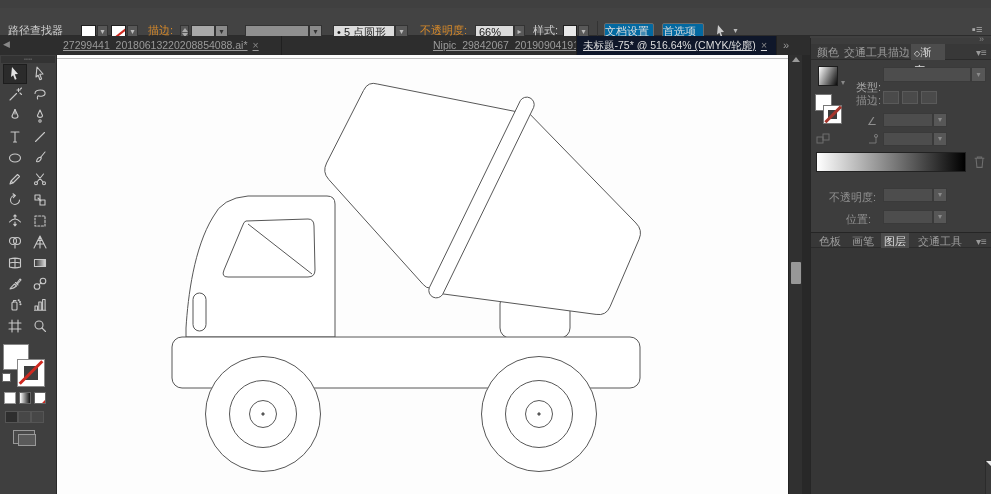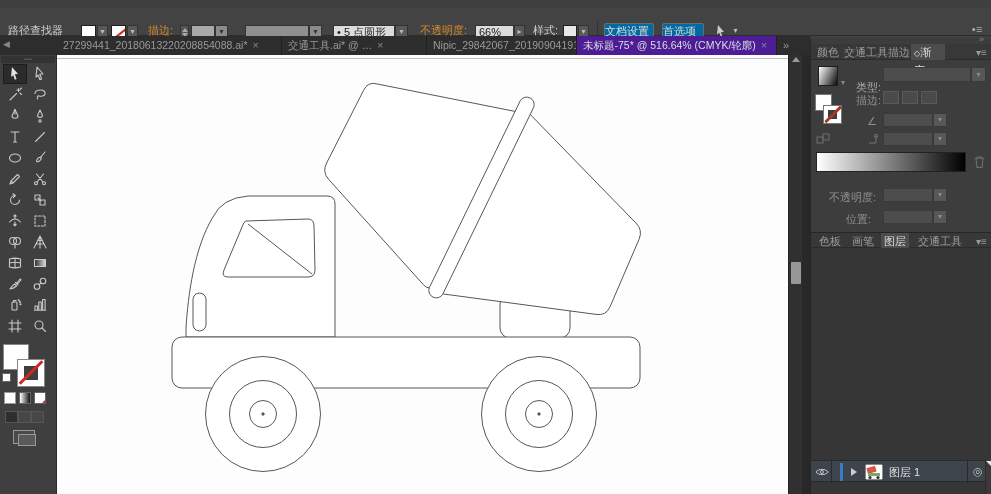--- a/index.html
+++ b/index.html
@@ -14,23 +14,23 @@
   .swatch{border:1px solid #1f1f1f;background:#fff;}
   .drop-btn{background:#595959;border:1px solid #333;color:#bbb;text-align:center;line-height:12px;font-size:8px;}
   .fieldg{background:#a9a9a9;border:1px solid #333;}
   .fieldl{background:#dcdcdc;border:1px solid #333;color:#1a1a1a;font-size:11px;padding:0 3px;line-height:12px;}
   .olink{color:#d4882a;border-bottom:1px dotted #d4882a;font-size:11px;}
   .cbtn{background:#0369a1;border:1px solid #6b6b6b;border-radius:2px;color:#ddd;font-size:11px;text-align:left;line-height:14px;}
   .lbl{color:#cfcfcf;font-size:11px;}
   .none-slash{position:absolute;left:-1px;top:6px;width:20px;height:2px;background:#cf2a21;transform:rotate(-38deg);}
   
   #tab-bar{left:0;top:36px;width:810px;height:19px;background:#2d2d2d;}
-  .dtab{position:absolute;top:0;height:29px;border-right:1px solid #202020;color:#9a9a9a;font-size:10.5px;line-height:19px;padding:0 6px;white-space:nowrap;overflow:hidden;}
+  .dtab{position:absolute;top:0;height:29px;border-right:1px solid #202020;color:#9a9a9a;font-size:10.5px;line-height:19px;padding:0 6px;white-space:nowrap;overflow:hidden;text-decoration:underline;}
   .dtab .x{color:#888;margin-left:5px;}
-  .dtab.active{background:#4c1d95;color:#ddd;}
+  .dtab.active{background:#0f172a;color:#ddd;}
   
   #toolbar{left:0;top:55px;width:57px;height:439px;background:#3f3f3f;border-right:1px solid #2a2a2a;}
   .tool{position:absolute;width:24px;height:20px;display:flex;align-items:center;justify-content:center;}
   .tool.active{background:#2b2b2b;border:1px solid #1d1d1d;}
   .ti{stroke:#c9c9c9;fill:none;stroke-width:1.1;stroke-linecap:round;stroke-linejoin:round;}
   
   #canvas{left:57px;top:55px;width:731px;height:439px;background:#fdfdfd;}
   
   #vscroll{left:788px;top:55px;width:14px;height:439px;background:#303030;border-left:1px solid #232323;}
   #vscroll .thumb{position:absolute;left:1.5px;top:207px;width:10px;height:22px;background:#979797;border-radius:1px;}
@@ -85,21 +85,20 @@
     <svg class="abs" style="left:714px;top:16px;" width="14" height="14" viewBox="0 0 14 14">
         <path d="M4 1 L10 8 L6.8 8.2 L8.4 12.5 L6.9 13 L5.4 8.8 L3 10.5 Z" fill="#ccc" stroke="none"></path>
       </svg>
     <div class="abs drop-btn" style="left:730px;top:17px;width:11px;height:14px;background:transparent;border:none;">▾</div>
     <span class="abs" style="left:972px;top:15px;color:#aaa;font-size:11px;">▪≡</span>
   </div>
 
   <div class="abs" id="tab-bar">
     <span class="abs" style="left:3px;top:3px;color:#888;font-size:9px;">◀</span>
     <div class="dtab" style="left:57px;width:225px;"><span>27299441_20180613220208854088.ai*</span><span class="x">×</span></div>
-    <div class="dtab" style="left:282px;width:145px;"><span>交通工具.ai* @ …</span><span class="x">×</span></div>
     <div class="dtab" style="left:427px;width:150px;"><span>Nipic_29842067_20190904191531162000.ai*</span></div>
     <div class="dtab active" style="left:577px;width:200px;"><span>未标题-75* @ 516.64% (CMYK/轮廓)</span><span class="x">×</span></div>
     <span class="abs" style="left:783px;top:3px;color:#999;">»</span>
   </div>
 
   <div class="abs" id="toolbar">
     <div class="abs" style="left:1px;top:1px;width:54px;height:7px;background:#333;text-align:center;color:#5c5c5c;font-size:6px;line-height:6px;">▪▪▪▪</div>
 
     <div class="tool active" style="left:3px;top:9px;">
         <svg class="ti" width="16" height="16" viewBox="0 0 16 16">
@@ -370,37 +369,18 @@
 
     <div class="abs" style="left:0;top:194px;width:181px;height:16px;background:#383838;border-top:1px solid #252525;border-bottom:1px solid #2b2b2b;">
       <span class="ptab" style="left:5px;">色板</span>
       <span class="ptab" style="left:38px;">画笔</span>
       <span class="ptab active" style="left:70px;">图层</span>
       <span class="ptab" style="left:104px;">交通工具</span>
       <span class="pmenu" style="left:165px;top:3px;">▾≡</span>
     </div>
 
     <div class="abs" style="left:0;top:210px;width:181px;height:246px;background:#363636;">
-      <div id="layer-row">
-        <svg class="abs" style="left:4px;top:6px;" width="14" height="10" viewBox="0 0 16 10">
-            <path d="M1 5 C4 1 12 1 15 5 C12 9 4 9 1 5 Z" stroke="#d8d8d8" fill="none"></path>
-            <circle cx="8" cy="5" r="1.8" stroke="#d8d8d8" fill="none"></circle>
-          </svg>
-        <div class="abs" style="left:20px;top:0;width:1px;height:22px;background:#2a2a2a;"></div>
-        <div class="abs" style="left:29px;top:2px;width:3px;height:18px;background:#3a7cc7;"></div>
-        <div class="abs" style="left:40px;top:7px;width:0;height:0;border-top:4px solid transparent;border-bottom:4px solid transparent;border-left:6px solid #ccc;"></div>
-        <svg class="abs" style="left:54px;top:3px;" width="18" height="16" viewBox="0 0 18 16">
-            <rect x="0" y="0" width="18" height="16" fill="#fff" stroke="#111"></rect>
-            <rect x="2" y="3" width="9" height="6" fill="#d8574a" transform="rotate(-15 6 6)"></rect>
-            <rect x="3" y="9" width="12" height="3" fill="#79a86e"></rect>
-            <circle cx="5" cy="13.5" r="1.6" fill="#333"></circle>
-            <circle cx="13" cy="13.5" r="1.6" fill="#333"></circle>
-          </svg>
-        <span class="abs" style="left:78px;top:4px;color:#e2e2e2;font-size:11px;">图层 1</span>
-        <div class="abs" style="left:156px;top:0;width:1px;height:22px;background:#2a2a2a;"></div>
-        <span class="abs" style="left:162px;top:4px;color:#c5c5c5;font-size:11px;">◎</span>
-      </div>
       <div class="abs" style="left:174px;top:212px;width:7px;height:246px;background:#3a3a3a;border-left:1px solid #2b2b2b;position:absolute;top:212px;"></div>
       <div class="abs" style="left:175px;top:213px;width:0;height:0;border-top:6px solid #e8e8e8;border-left:6px solid transparent;"></div>
     </div>
   </div>
 
 </div>
 
 </body></html>

